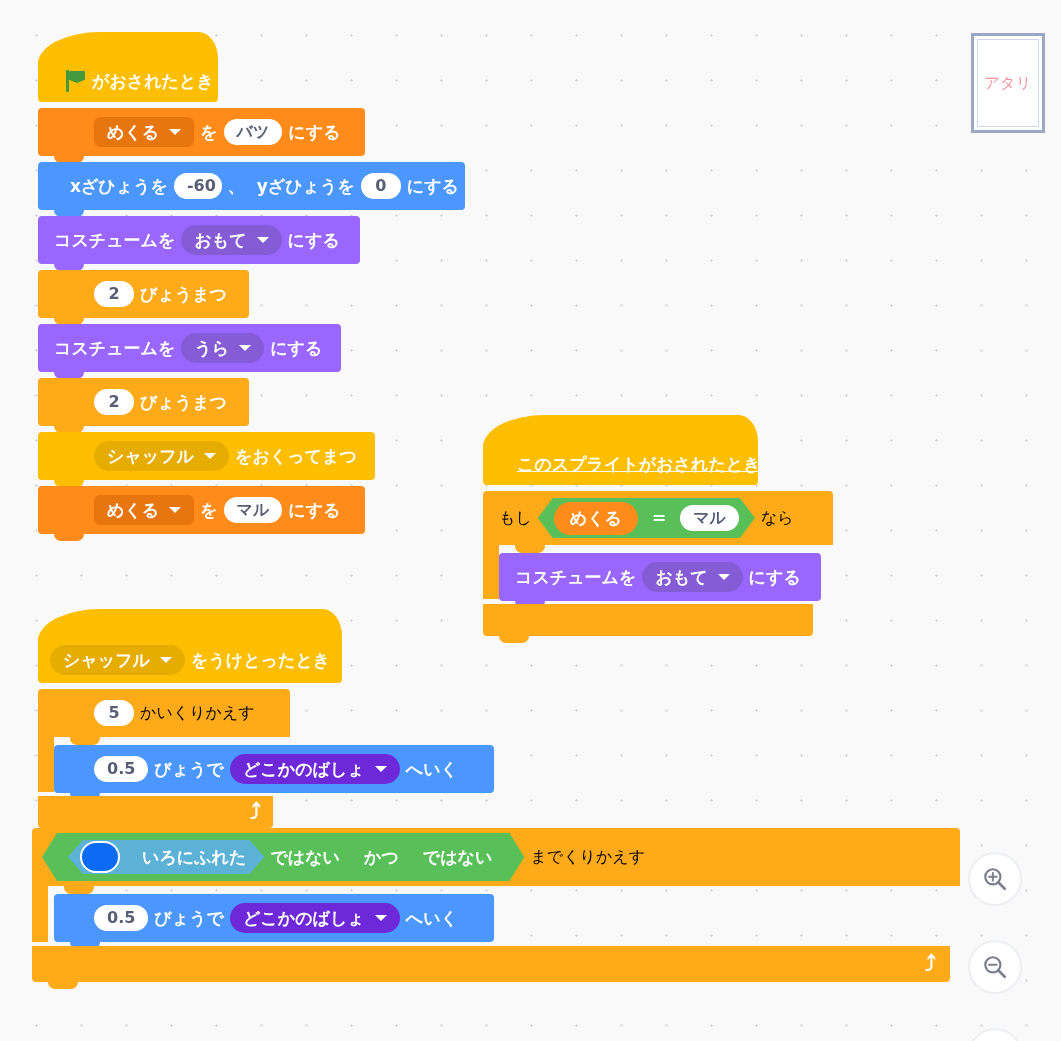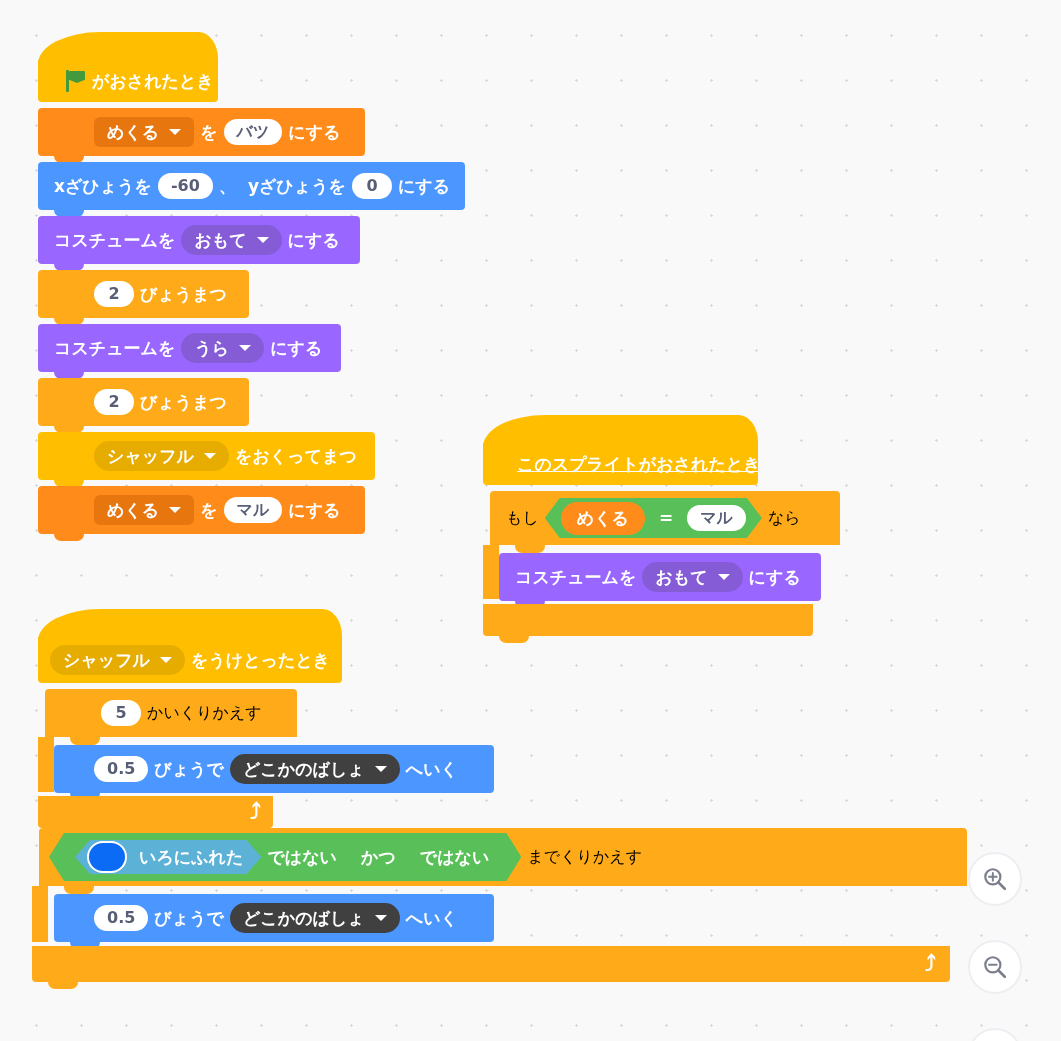--- a/index.html
+++ b/index.html
@@ -72,21 +72,21 @@
     border-right: 6px solid transparent;
     border-top: 6px solid #ffffff;
     flex: none;
   }
 
   
   .c-events   { background: #FFBF00; }
   .c-events-d { background: #E6AC00; }
   .c-control  { background: #FFAB19; }
   .c-motion   { background: #4C97FF; }
-  .c-motion-d { background: #404040; }
+  .c-motion-d { background: #6d28d9; }
   .c-looks    { background: #9966FF; text-align: center; }
   .c-looks-d  { background: #855CD6; }
   .c-vars     { background: #FF8C1A; }
   .c-vars-d   { background: #E8760F; }
   .c-sensing  { background: #5CB1D6; }
   .c-sensing-d{ background: #47A8D1; }
   .c-ops      { background: #59C059; }
 
   
   .hat {
@@ -122,21 +122,21 @@
   .reporter {
     border-radius: 999px;
     padding: 5px 16px;
     color: #ffffff;
     font-size: 17px;
     font-weight: bold;
   }
 
   
   .cwrap { position: absolute; }
-  .ctop  { position: absolute; border-radius: 4px 4px 0 0; display: flex; align-items: center; margin-left: 7px; }
+  .ctop  { position: absolute; border-radius: 4px 4px 0 0; display: flex; align-items: center; }
   .cleft { position: absolute; left: 0; width: 16px; }
   .cbot  { position: absolute; border-radius: 0 0 4px 4px; }
   .cbot::after {
     content: "";
     position: absolute;
     left: 16px;
     bottom: -7px;
     width: 30px;
     height: 8px;
     background: inherit;
@@ -220,20 +220,24 @@
     align-items: center;
     justify-content: center;
   }
   .zbtn svg { display: block; }
 </style>
 </head>
 <body>
 
 <div id="workspace">
 
+  <div id="sprite-card">
+    <div class="inner"></div>
+    <div class="lab">アタリ</div>
+  </div>
 
   <div>
 
     <div class="blk hat c-events" style="left:38px; top:60px; width:180px; height:42px;">
       <span class="flag">
         <span class="pole"></span>
           <span class="cloth"></span>
       </span>
       <span class="lbl">がおされたとき</span>
     </div>
@@ -241,21 +245,21 @@
     <div class="blk stack notch-out c-vars" style="left:38px; top:108px; width:327px; height:48px; padding-left:56px;">
       <span class="dd sq c-vars-d">
         <span>めくる</span>
         <span class="caret"></span>
       </span>
       <span class="lbl">を</span>
       <span class="oval">バツ</span>
       <span class="lbl">にする</span>
     </div>
 
-    <div class="blk stack notch-out c-motion" style="left:38px; top:162px; width:427px; height:48px; padding-left:10px;">
+    <div class="blk stack notch-out c-motion" style="left:38px; top:162px; width:427px; height:48px; padding-left:26px;">
       <span class="lbl">xざひょうを</span>
       <span class="oval">-60</span>
       <span class="lbl">、</span>
       <span class="lbl">yざひょうを</span>
       <span class="oval">0</span>
       <span class="lbl">にする</span>
     </div>
 
     <div class="blk stack notch-out c-looks" style="left:38px; top:216px; width:322px; height:48px; padding-left:10px;">
       <span class="lbl">コスチュームを</span>
@@ -373,21 +377,21 @@
         <span class="loop-arrow" style="right:12px; top:5px;">⤴</span>
       </div>
     </div>
 
     <div class="cwrap" style="left:32px; top:828px;">
       <div class="ctop c-control" style="left:0; top:0; width:918px; height:58px; padding-left:10px;">
 
         <div class="blk hexfull c-ops" style="position:relative; left:0; top:0; height:48px; padding:0 14px; gap:0; border-radius:2px;">
 
           <div class="blk hexfull c-ops" style="position:relative; height:40px; padding:0 12px; border-radius:2px;">
-            <div class="blk hexfull c-sensing" style="position:relative; height:34px; padding:0 12px; gap:6px; border-radius:2px;">
+            <div class="blk hexfull c-sensing" style="position:relative; height:34px; padding:0 12px; gap:16px; border-radius:2px;">
               <span class="swatch"></span>
               <span class="lbl">いろにふれた</span>
             </div>
             <span class="lbl">ではない</span>
           </div>
 
           <span class="lbl">かつ</span>
 
           <div class="blk hexfull c-ops" style="position:relative; height:40px; padding:0 12px; border-radius:2px;">
             <span class="lbl">ではない</span>

